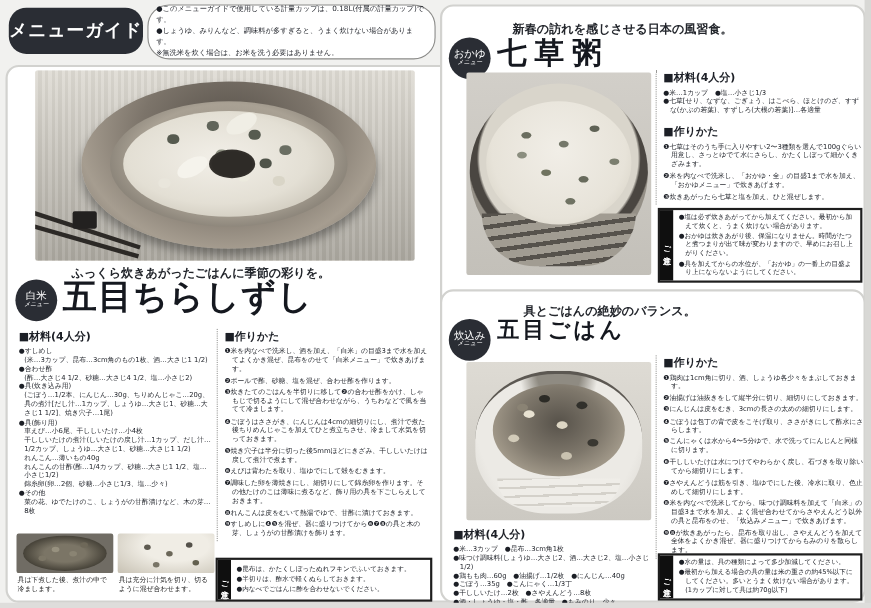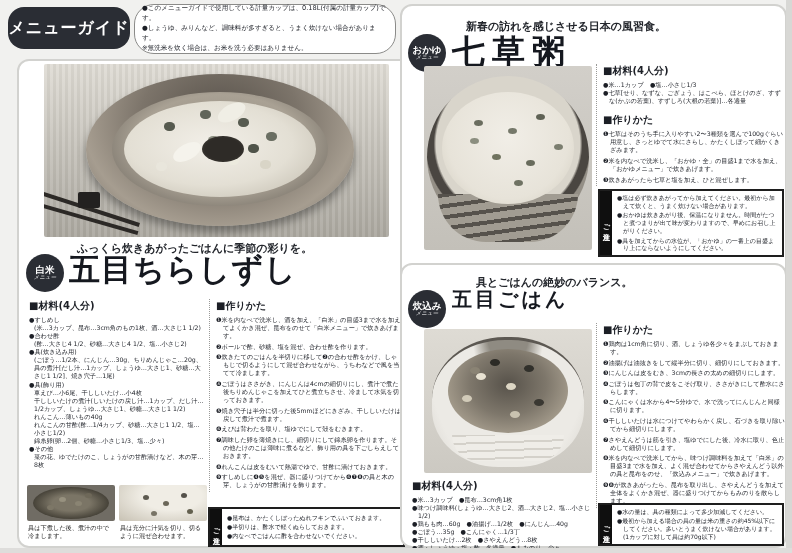--- a/index.html
+++ b/index.html
@@ -10,29 +10,29 @@
 
   
   .hdr-title { position:absolute; left:8px; top:7px; width:122px; height:42px; background:#2a2d34; color:#fff;
     font-weight:bold; font-size:16px; display:flex; align-items:center; justify-content:center; letter-spacing:1px;border-radius:16px; }
   .hdr-notes { position:absolute; left:134px; top:4px; width:262px; height:50px; border:1px solid #8b8b89;
     border-radius:20px; background:#fff; padding:4px 7px; display:flex; flex-direction:column; justify-content:center; }
   .hdr-notes .note { font-size:6.6px; line-height:1.5; }
 
   
   .panel { position:absolute; background:#fff; border:2px solid #d2d2cf; border-radius:12px; }
-  .p-left   { left:5px;   top:59px;  width:458px; height:489px;margin-left:12px; }
+  .p-left   { left:5px;   top:59px;  width:458px; height:489px; }
   .p-rtop   { left:400px; top:4px;   width:387px; height:312px; }
   .p-rbot   { left:400px; top:263px; width:387px; height:285px; }
 
   .tagline { position:absolute; font-size:11px; font-weight:bold; color:#23262c; white-space:nowrap; }
   .title { position:absolute; font-family:"DejaVu Serif", serif; font-weight:bold; color:#15181f; white-space:nowrap; }
   .badge { position:absolute; width:38px; height:38px; border-radius:50%; background:#2a2d34; color:#fff;
     display:flex; flex-direction:column; align-items:center; justify-content:center; line-height:1.05; }
-  .badge .b1 { font-size:9.5px; font-weight:bold; }
+  .badge .b1 { font-size:9.5px; font-weight:normal; }
   .badge .b2 { font-size:5.5px; transform:skewX(-10deg); }
 
   .h-sec { font-size:10px; font-weight:bold; margin-bottom:3px; }
   .col { position:absolute; }
   .ing  { font-size:6.2px; line-height:1.3; padding-left:6px; text-indent:-6px; }
   .sub  { padding-left:5px; text-indent:0; }
   .step { font-size:6.2px; line-height:1.3; padding-left:7px; text-indent:-7px; margin-bottom:2.5px; }
   .dotted-l { border-left:1px dotted #9a9a98; padding-left:6px; }
 
   .caution { position:absolute; display:flex; align-items:stretch; border:2px solid #1e1e1e; background:#fff; }
@@ -186,21 +186,21 @@
       </div>
     </div>
   </section>
 
   <section class="panel p-rtop">
     <div class="tagline" style="left:64px; top:13px;">新春の訪れを感じさせる日本の風習食。</div>
     <div class="badge" style="left:6px; top:28px;">
       <span class="b1">おかゆ</span>
       <span class="b2">メニュー</span>
     </div>
-    <h1 class="title" style="left:50px; top:24px; font-size:33px; letter-spacing:7px;">七草粥</h1>
+    <h1 class="title" style="left:50px; top:24px; font-size:27px; letter-spacing:7px;">七草粥</h1>
 
     <div class="photo ph-okayu">
       <div class="bowl2"></div>
       <div class="bowl2-stripes"></div>
       <div class="porridge2"></div>
       <div class="specks2"></div>
     </div>
 
     <div class="col dotted-l" style="left:194px; top:58px; width:188px;">
       <div class="h-sec">■材料(4人分)</div>

